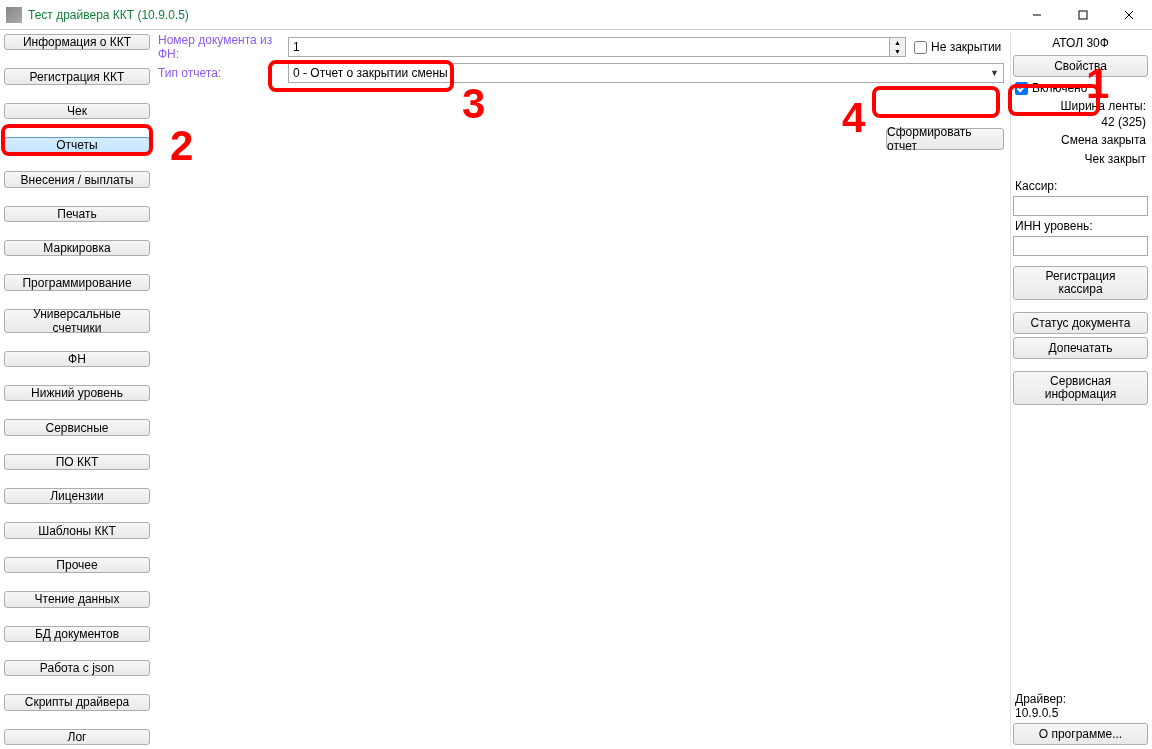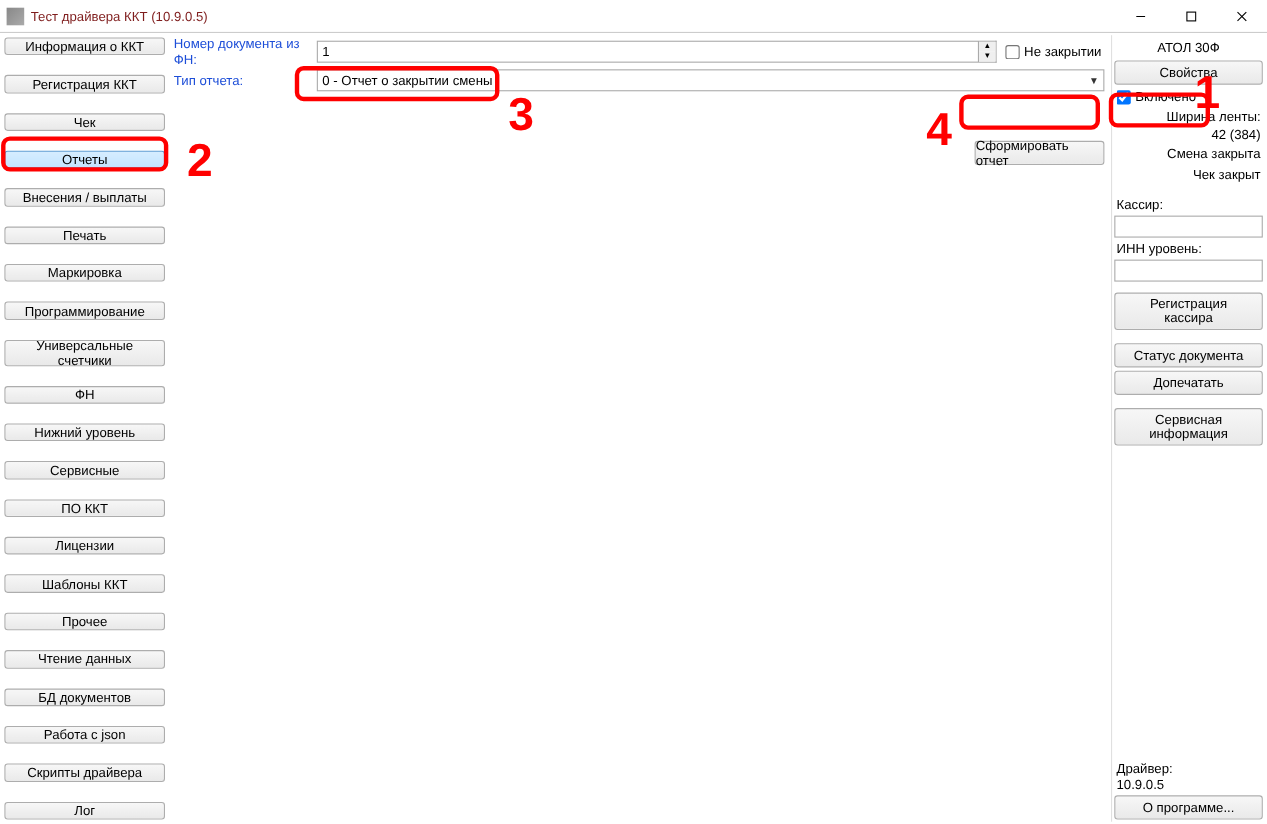--- a/index.html
+++ b/index.html
@@ -19,21 +19,21 @@
     display: flex;
     align-items: center;
     padding-left: 6px;
     position: relative;
   }
   .titlebar .appicon {
     width: 16px; height: 16px;
     background: linear-gradient(135deg,#888,#aaa);
     margin-right: 6px;
   }
-  .titlebar .title { font-size: 12px; color: #7f1d1d; }
+  .titlebar .title { font-size: 12px; color: #15803d; }
   .winbtns {
     position: absolute; right: 0; top: 0; height: 30px;
     display: flex;
   }
   .winbtn {
     width: 46px; height: 30px;
     display: flex; align-items: center; justify-content: center;
     font-size: 14px; color: #000;
   }
 
@@ -74,21 +74,21 @@
     position: relative;
   }
   .formrow {
     display: flex;
     align-items: center;
     margin-bottom: 4px;
     height: 22px;
   }
   .formlabel {
     width: 130px;
-    color: #1d4ed8;
+    color: #8b5cf6;
   }
   .spinner {
     flex: 1;
     display: flex;
     max-width: 618px;
   }
   .spinner input {
     flex: 1;
     height: 20px;
     border: 1px solid #aaa;
@@ -303,21 +303,21 @@
 
   <div class="rightcol">
     <div class="device">АТОЛ 30Ф</div>
     <div class="rbtn">Свойства</div>
     <label class="enablewrap">
       <input type="checkbox" checked="" style="">
       <span>Включено</span>
     </label>
     <div class="rinfo">
       <div>Ширина ленты:</div>
-      <div>42 (384)</div>
+      <div>42 (325)</div>
     </div>
     <div class="rinfo">Смена закрыта</div>
     <div class="rinfo">Чек закрыт</div>
     <div style="height:6px"></div>
     <div class="rlabel">Кассир:</div>
     <input class="rtext" type="text" style="">
     <div class="rlabel">ИНН уровень:</div>
     <input class="rtext" type="text" style="">
     <div style="height:4px"></div>
     <div class="rbtn tall" style="white-space:pre-line">Регистрация

